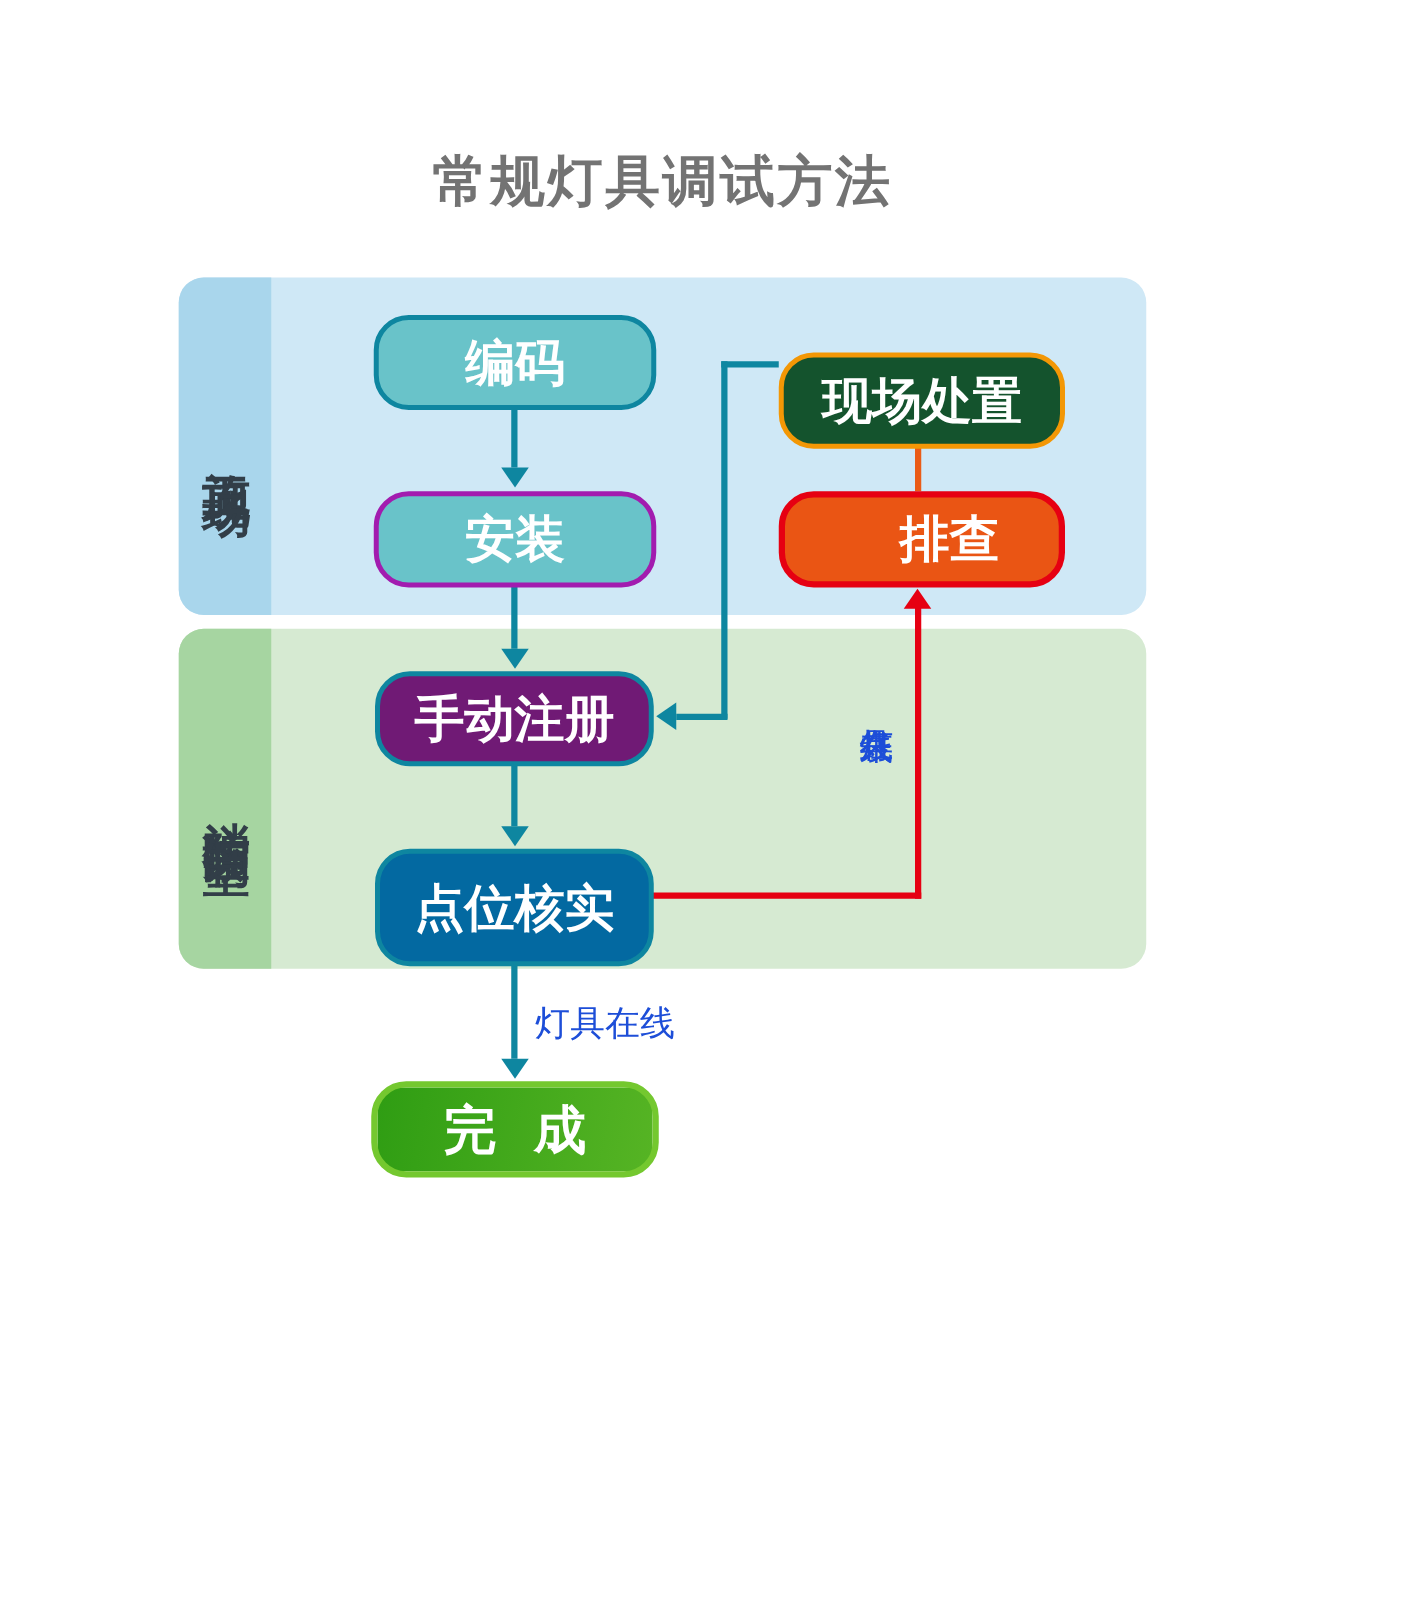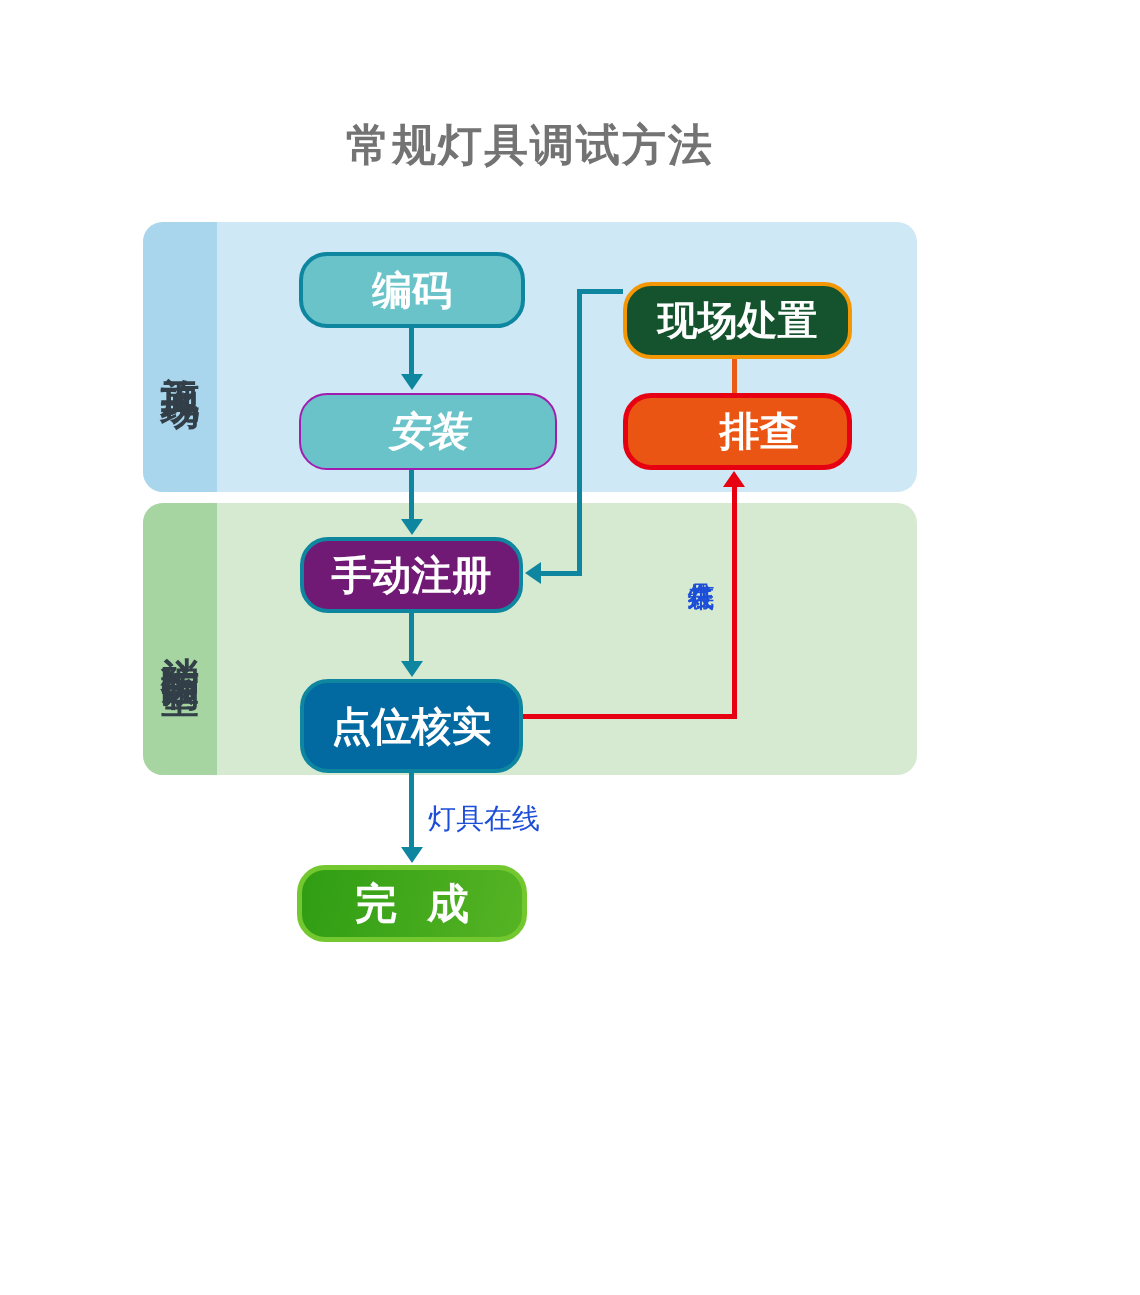--- a/index.html
+++ b/index.html
@@ -30,21 +30,21 @@
     writing-mode:vertical-rl;text-orientation:upright;
     font-size:38px;font-weight:bold;color:#323e48;letter-spacing:5px;line-height:1;
   }
   
   .node{
     position:absolute;z-index:2;box-sizing:border-box;
     display:flex;align-items:center;justify-content:center;
     color:#ffffff;font-weight:bold;font-size:40px;border-radius:28px;white-space:nowrap;
   }
   .node-encode      {left:299px;top:252px;width:226px;height:76px;background:#69c3c9;border:4px solid #0e86a0;}
-  .node-install     {left:299px;top:393px;width:258px;height:77px;background:#69c3c9;border:2px solid #a21caf;font-style:italic;}
+  .node-install     {left:299px;top:393px;width:226px;height:77px;background:#69c3c9;border:4px solid #a21caf;}
   .node-onsite      {left:623px;top:253px;width:229px;height:77px;background:#14532d;border:4px solid #f39705;margin-top:29px;}
   .node-troubleshoot{left:623px;top:393px;width:229px;height:77px;background:#ea5514;border:5px solid #e60012;padding-left:44px;}
   .node-register    {left:300px;top:537px;width:223px;height:76px;background:#701a75;border:4px solid #0e86a0;}
   .node-verify      {left:300px;top:679px;width:223px;height:94px;background:#0369a1;border:4px solid #0e86a0;}
   .node-done{
     left:297px;top:865px;width:230px;height:77px;
     background:linear-gradient(100deg,#2f9d13,#56b424);
     border:5px solid #74c82f;font-size:42px;letter-spacing:30px;padding-left:30px;
   }
   

